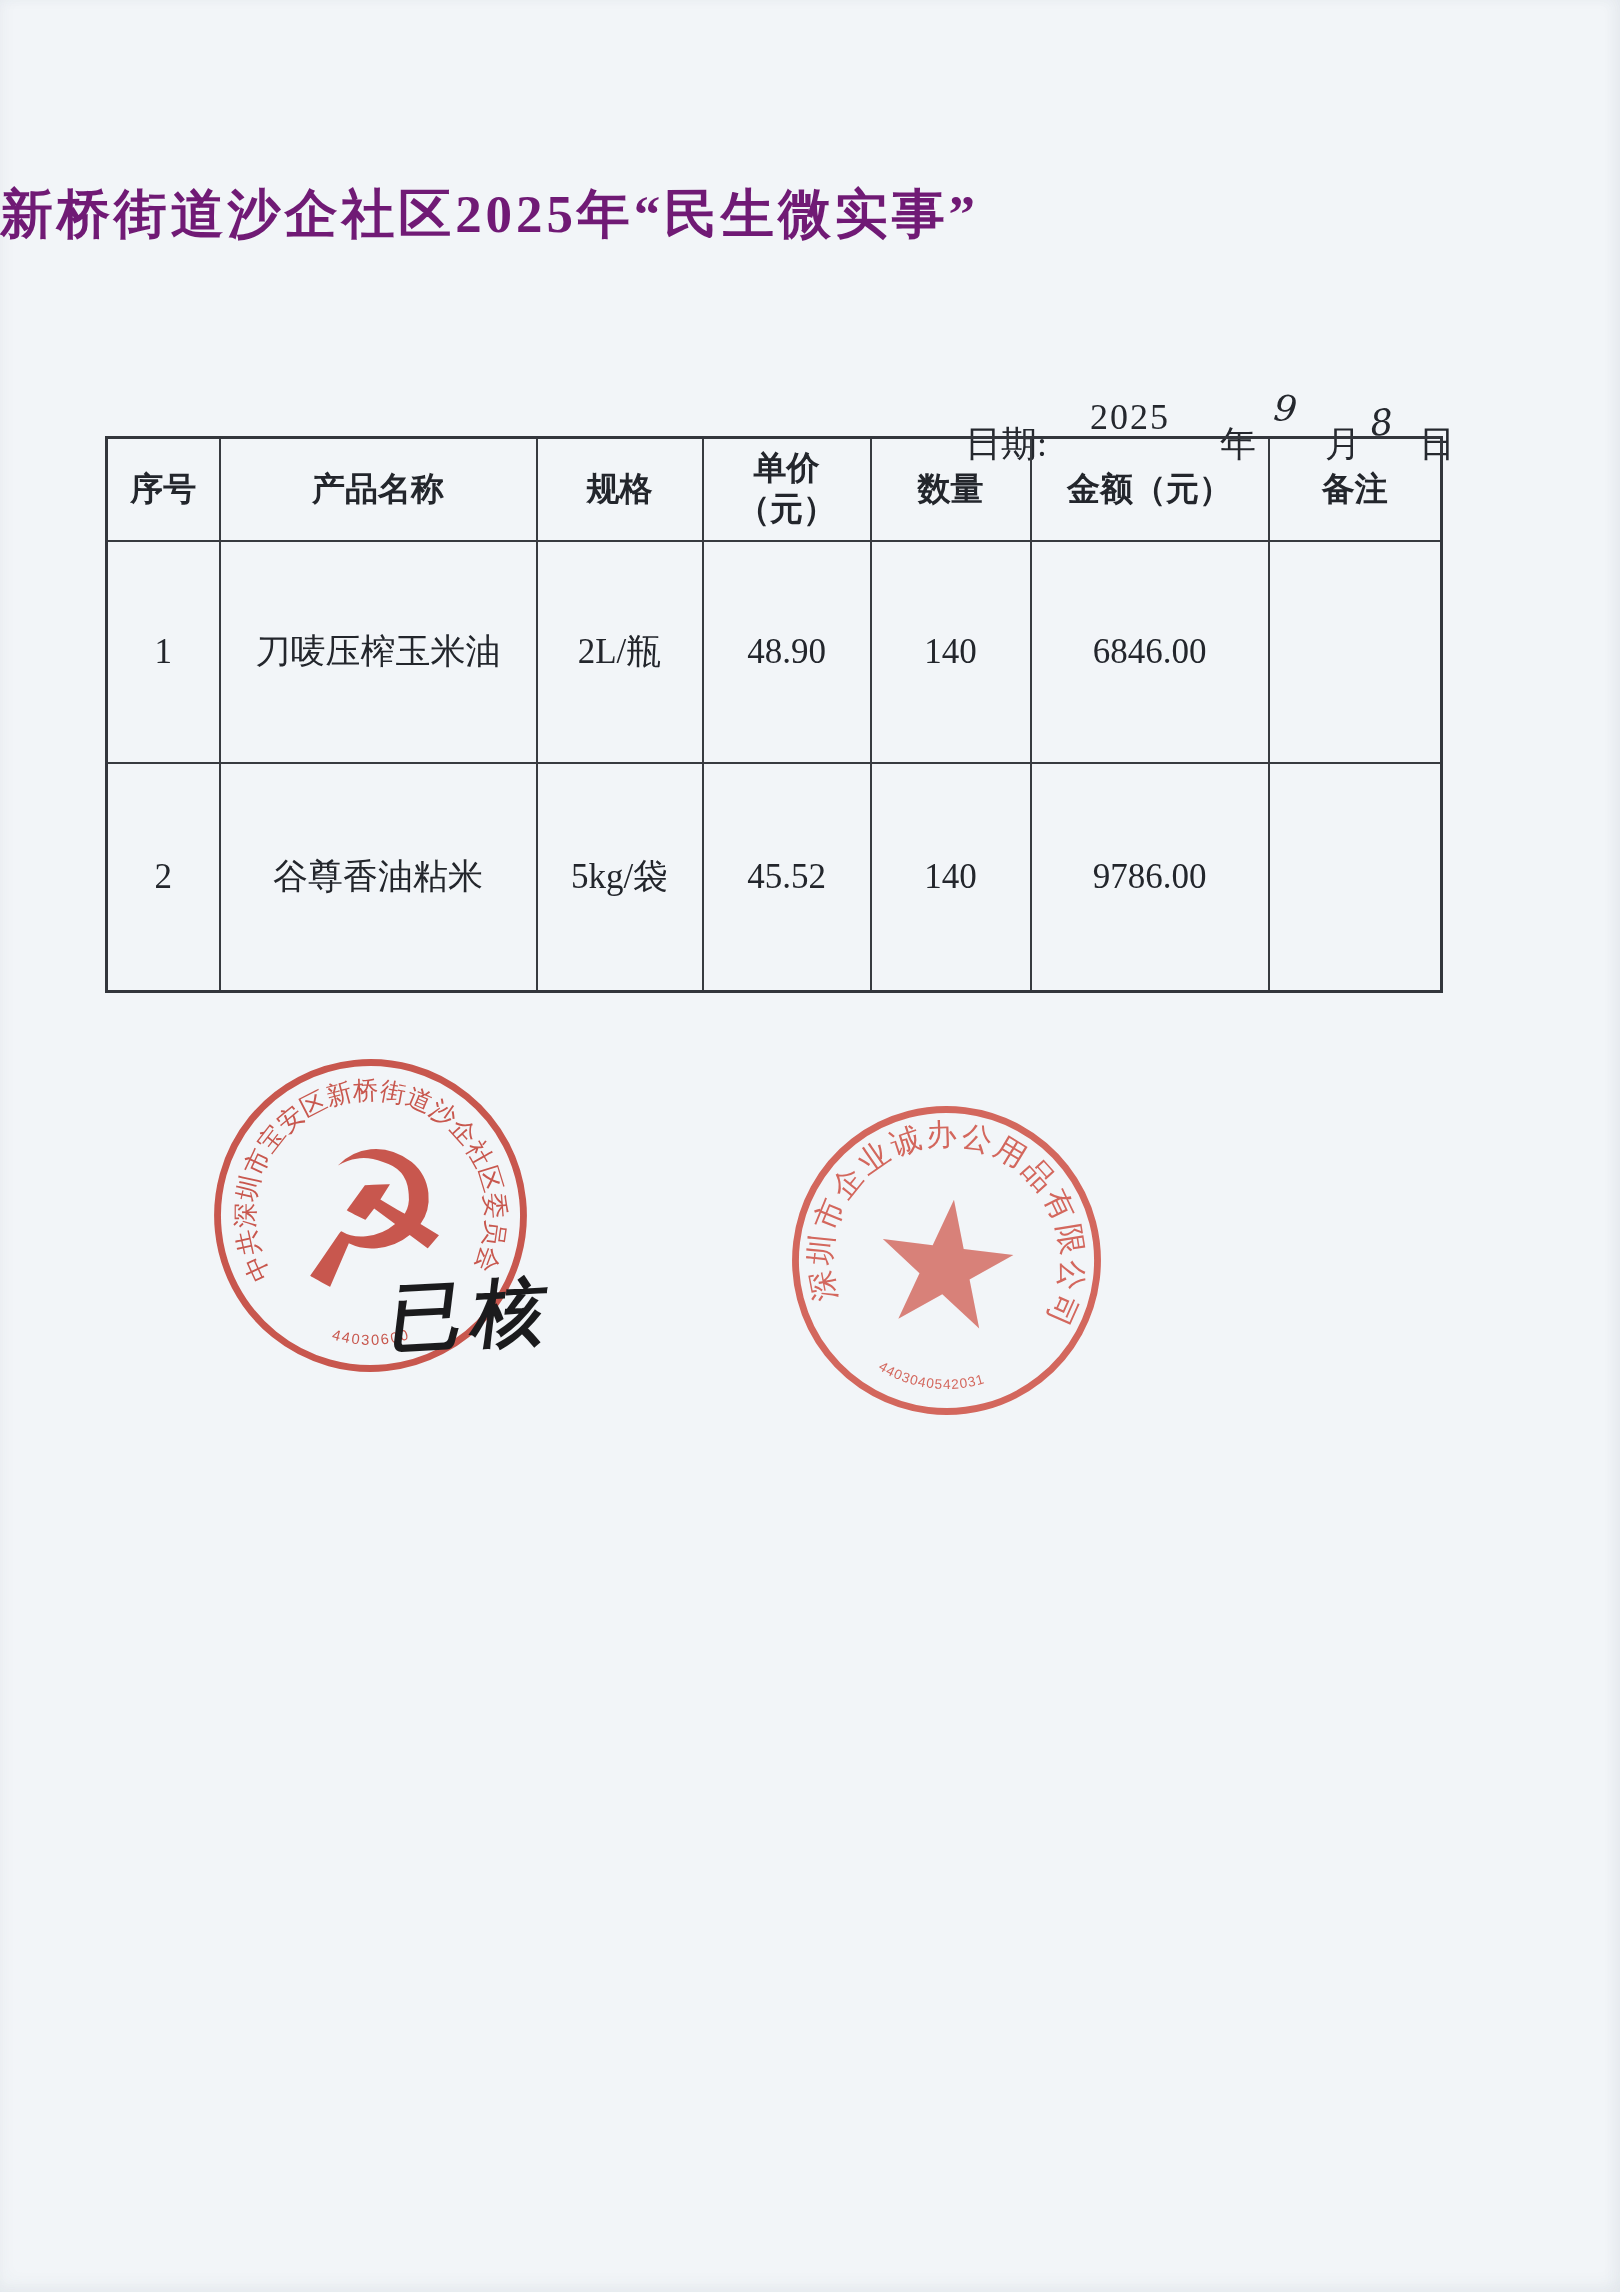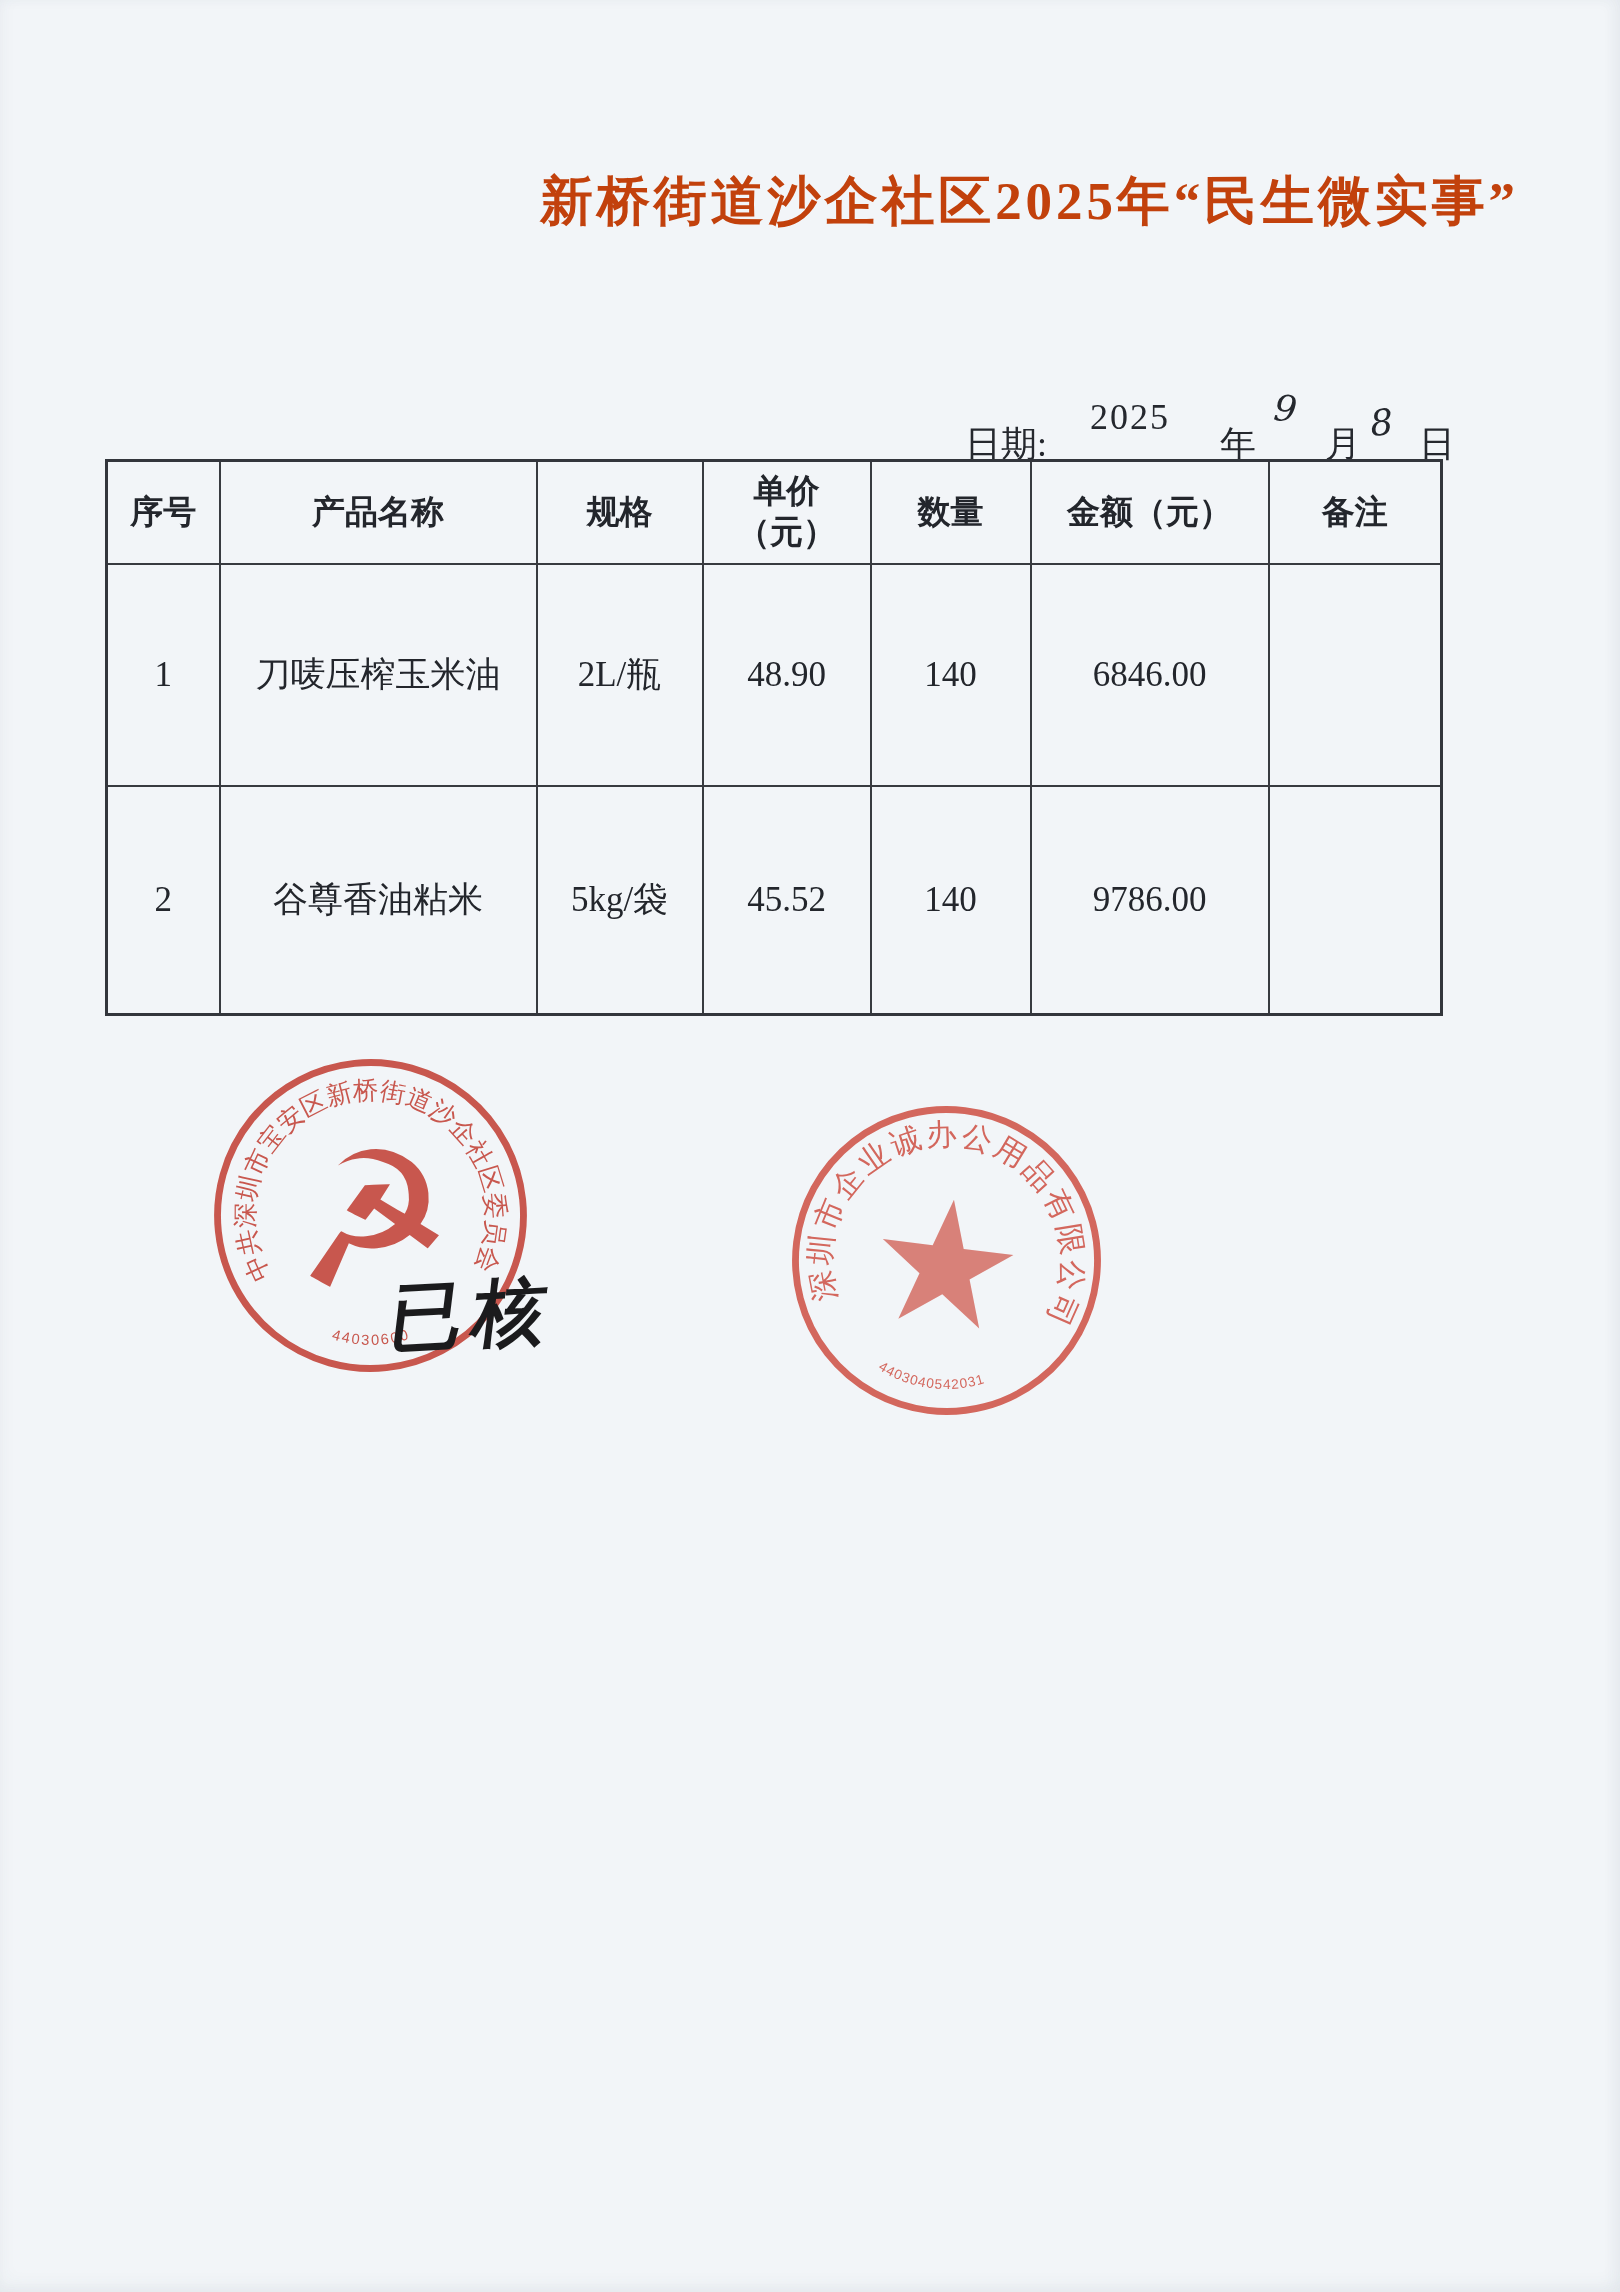--- a/index.html
+++ b/index.html
@@ -7,45 +7,45 @@
     position:relative;
     width:1620px;height:2293px;
     background:#f2f5f8;
     overflow:hidden;
     font-family:"Liberation Serif","DejaVu Serif",serif;
     color:#24272d;
     box-shadow:inset 0 -7.8px 17.6px rgba(60,70,90,0.05), inset -5.9px 0 13.7px rgba(60,70,90,0.04);
   }
   
   .title{
-    position:absolute;left:0;top:162px;width:1519px;
-    text-align:right;
+    position:absolute;left:0;top:175px;width:1519px;
+    text-align:left;
     font-weight:700;
     font-size:53px;
     letter-spacing:3.9px;
     line-height:78px;
-    color:#c2410c;
+    color:#701a75;
   }
   
   .dateline span{position:absolute;font-size:36px;color:#25282e;white-space:nowrap;}
   .d-label{left:965px;top:420px;text-align:center;}
   .d-year{left:1090px;top:396px;letter-spacing:2px;}
   .d-yu{left:1220px;top:420px;}
   .d-mu{left:1325px;top:420px;}
   .d-du{left:1419px;top:420px;}
   .hand{
     font-family:"DejaVu Serif",serif;
     font-style:italic;
     color:#1c1c1e;
   }
   .d-month{left:1274px;top:388px;font-size:69px;transform:rotate(6deg);}
   .d-day{left:1370px;top:402px;font-size:57px;transform:rotate(-5deg);}
   
   table.fin{
-    position:absolute;left:105px;top:459px;
+    position:absolute;left:105px;top:436px;
     width:1334px;
     border-collapse:collapse;
     table-layout:fixed;
     padding-left:27px;
   }
   table.fin th,table.fin td{
     border:2.9px solid #383b40;
     text-align:center;
     vertical-align:middle;
     font-size:35px;

